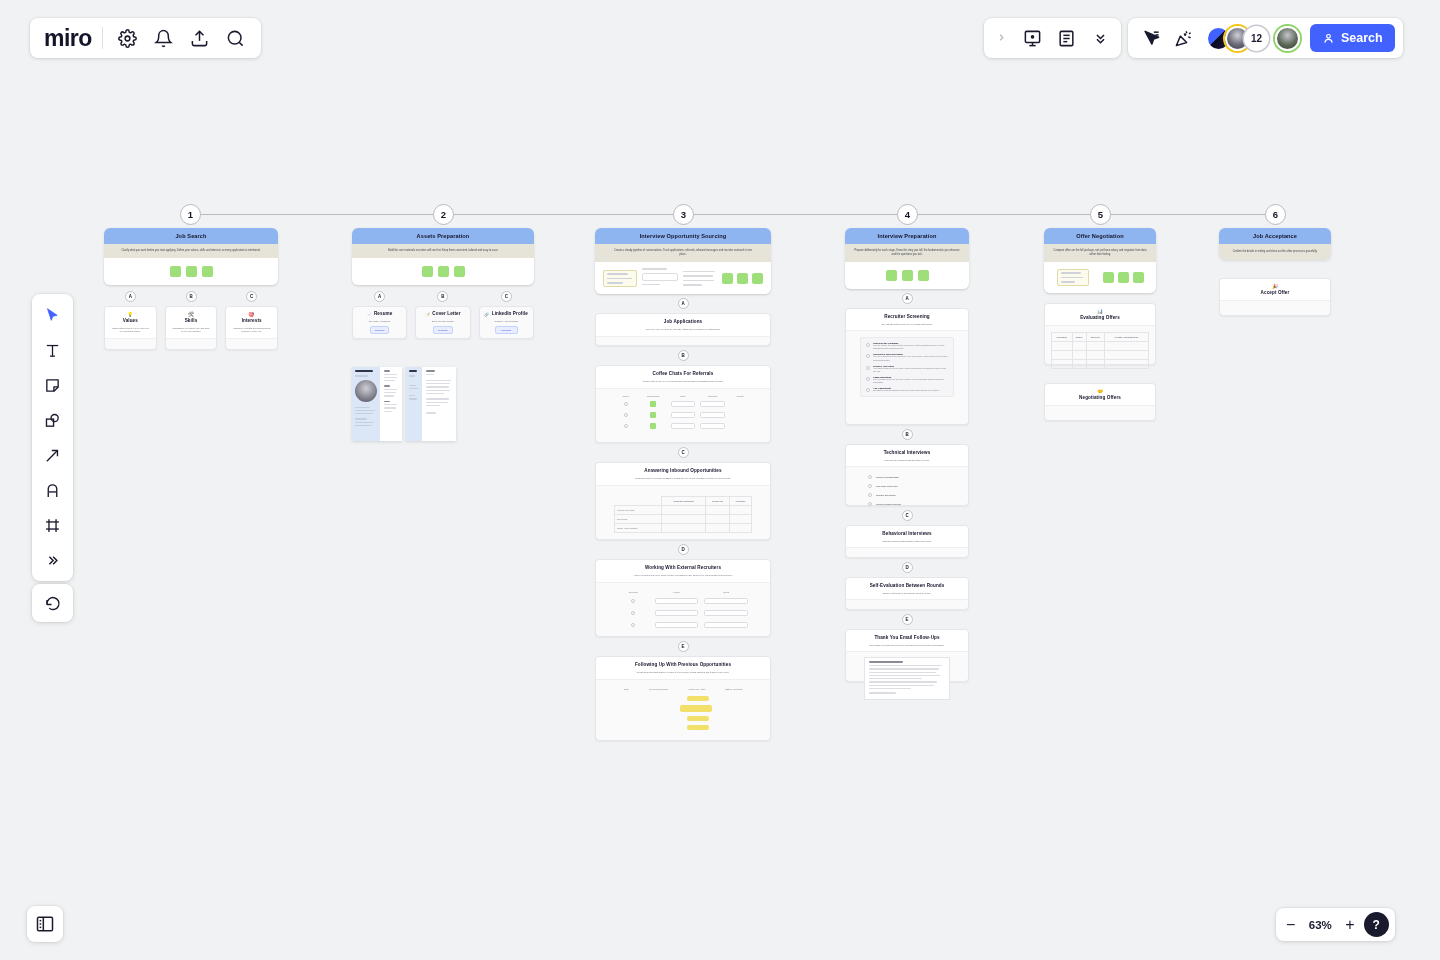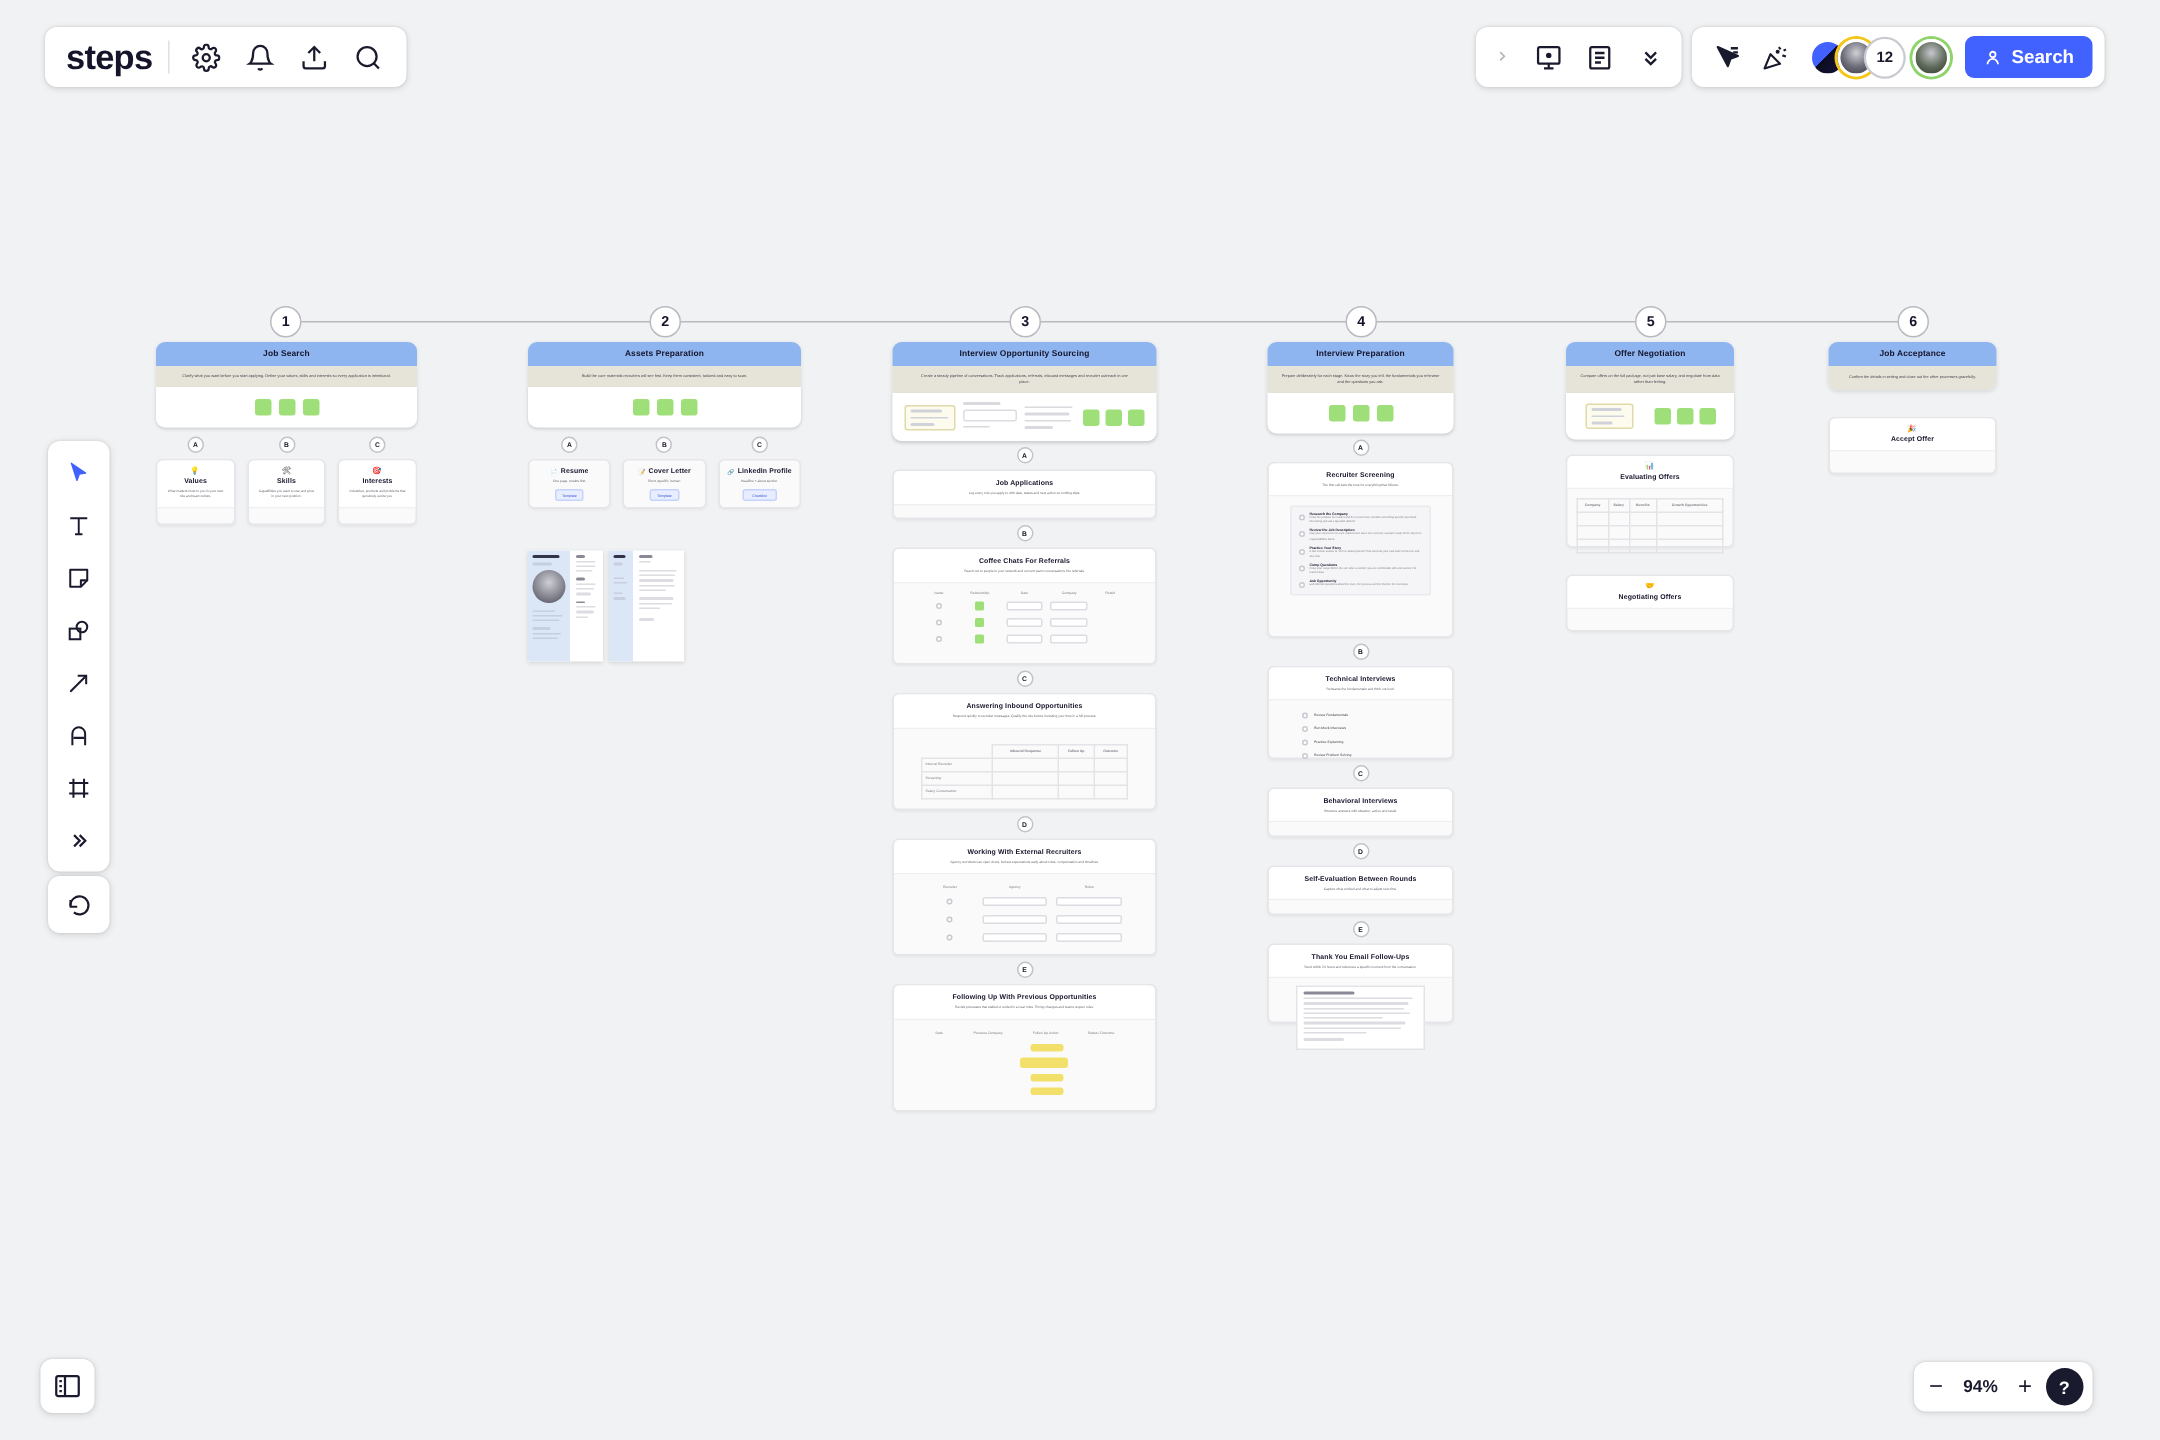--- a/index.html
+++ b/index.html
@@ -764,21 +764,21 @@
         <div class="card-title-box">
           <span class="emoji">🎉</span>
           <div class="card-title">Accept Offer</div>
         </div>
       </div>
     </div>
 
   </div>
 
   <div class="topbar-left">
-    <div class="miro-logo">steps</div>
+    <div class="miro-logo">miro</div>
     <div class="tb-icon">
       <svg width="19" height="19" viewBox="0 0 24 24" fill="none" stroke="currentColor" stroke-width="1.9">
           <circle cx="12" cy="12" r="3"></circle>
           <path d="M19.4 15a1.65 1.65 0 0 0 .33 1.82l.06.06a2 2 0 1 1-2.83 2.83l-.06-.06a1.65 1.65 0 0 0-1.82-.33 1.65 1.65 0 0 0-1 1.51V21a2 2 0 1 1-4 0v-.09A1.65 1.65 0 0 0 9 19.4a1.65 1.65 0 0 0-1.82.33l-.06.06a2 2 0 1 1-2.83-2.83l.06-.06a1.65 1.65 0 0 0 .33-1.82 1.65 1.65 0 0 0-1.51-1H3a2 2 0 1 1 0-4h.09A1.65 1.65 0 0 0 4.6 9a1.65 1.65 0 0 0-.33-1.82l-.06-.06a2 2 0 1 1 2.83-2.83l.06.06A1.65 1.65 0 0 0 9 4.6a1.65 1.65 0 0 0 1-1.51V3a2 2 0 1 1 4 0v.09a1.65 1.65 0 0 0 1 1.51 1.65 1.65 0 0 0 1.82-.33l.06-.06a2 2 0 1 1 2.83 2.83l-.06.06a1.65 1.65 0 0 0-.33 1.82V9a1.65 1.65 0 0 0 1.51 1H21a2 2 0 1 1 0 4h-.09a1.65 1.65 0 0 0-1.51 1z"></path>
         </svg>
     </div>
     <div class="tb-icon">
       <svg width="19" height="19" viewBox="0 0 24 24" fill="none" stroke="currentColor" stroke-width="1.9">
           <path d="M18 8A6 6 0 0 0 6 8c0 7-3 9-3 9h18s-3-2-3-9"></path>
           <path d="M13.73 21a2 2 0 0 1-3.46 0"></path>
@@ -926,18 +926,18 @@
         <rect x="3" y="4" width="18" height="16" rx="1.5"></rect>
         <line x1="10" y1="4" x2="10" y2="20"></line>
         <line x1="5.5" y1="8" x2="7.5" y2="8"></line>
         <line x1="5.5" y1="12" x2="7.5" y2="12"></line>
         <line x1="5.5" y1="16" x2="7.5" y2="16"></line>
       </svg>
   </div>
 
   <div class="zoom-bar">
     <div class="zoom-sign">−</div>
-    <div class="zoom-level">94%</div>
+    <div class="zoom-level">63%</div>
     <div class="zoom-sign">+</div>
     <div class="help-btn">?</div>
   </div>
 
 </div>
 
 </body></html>

